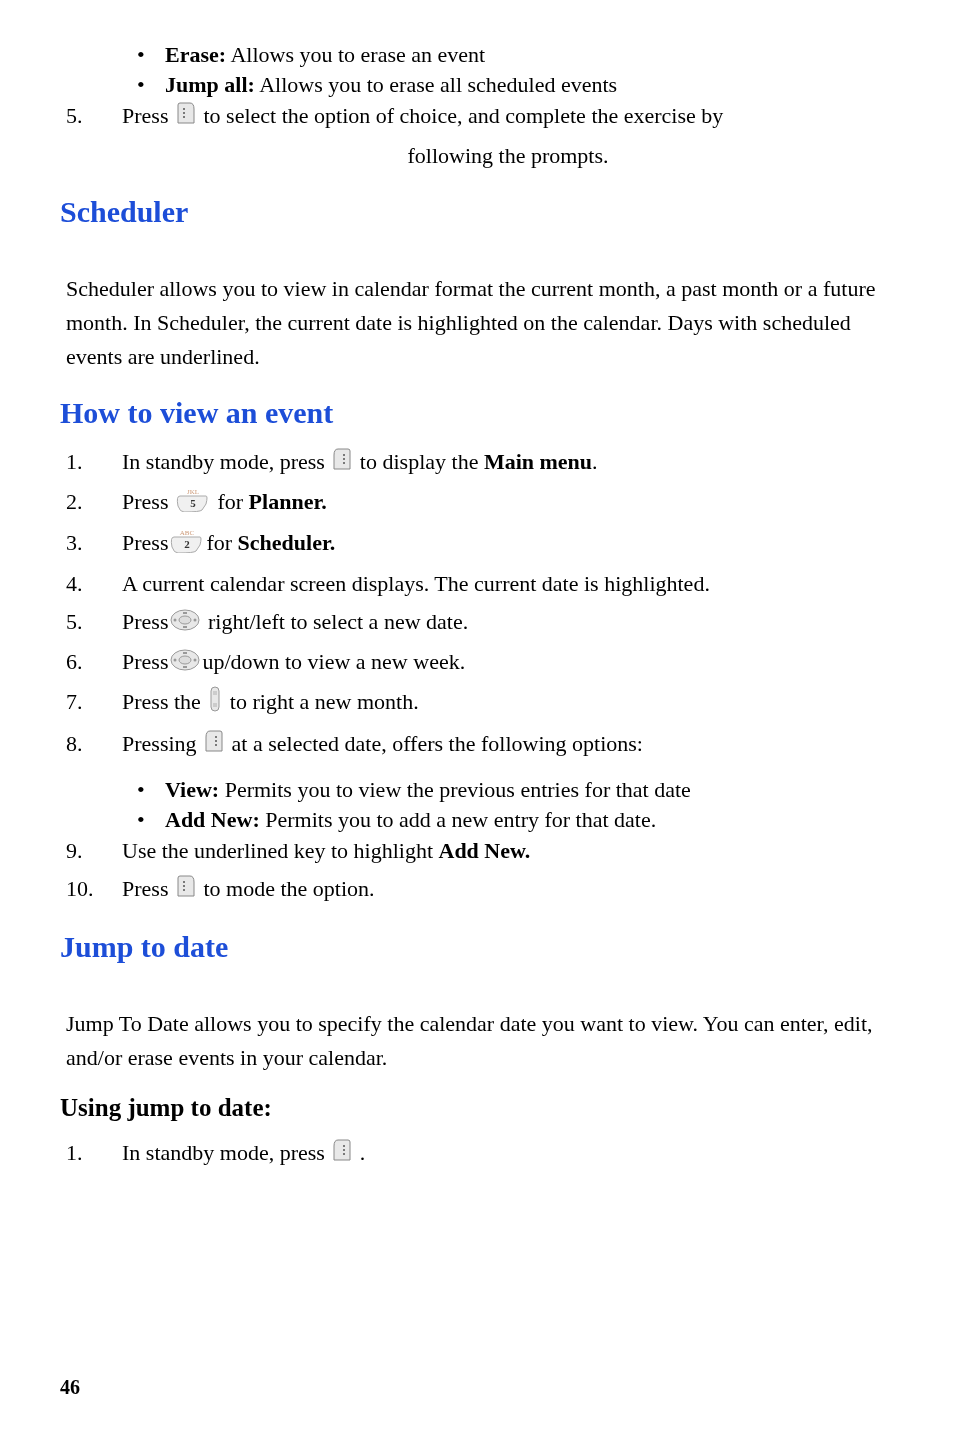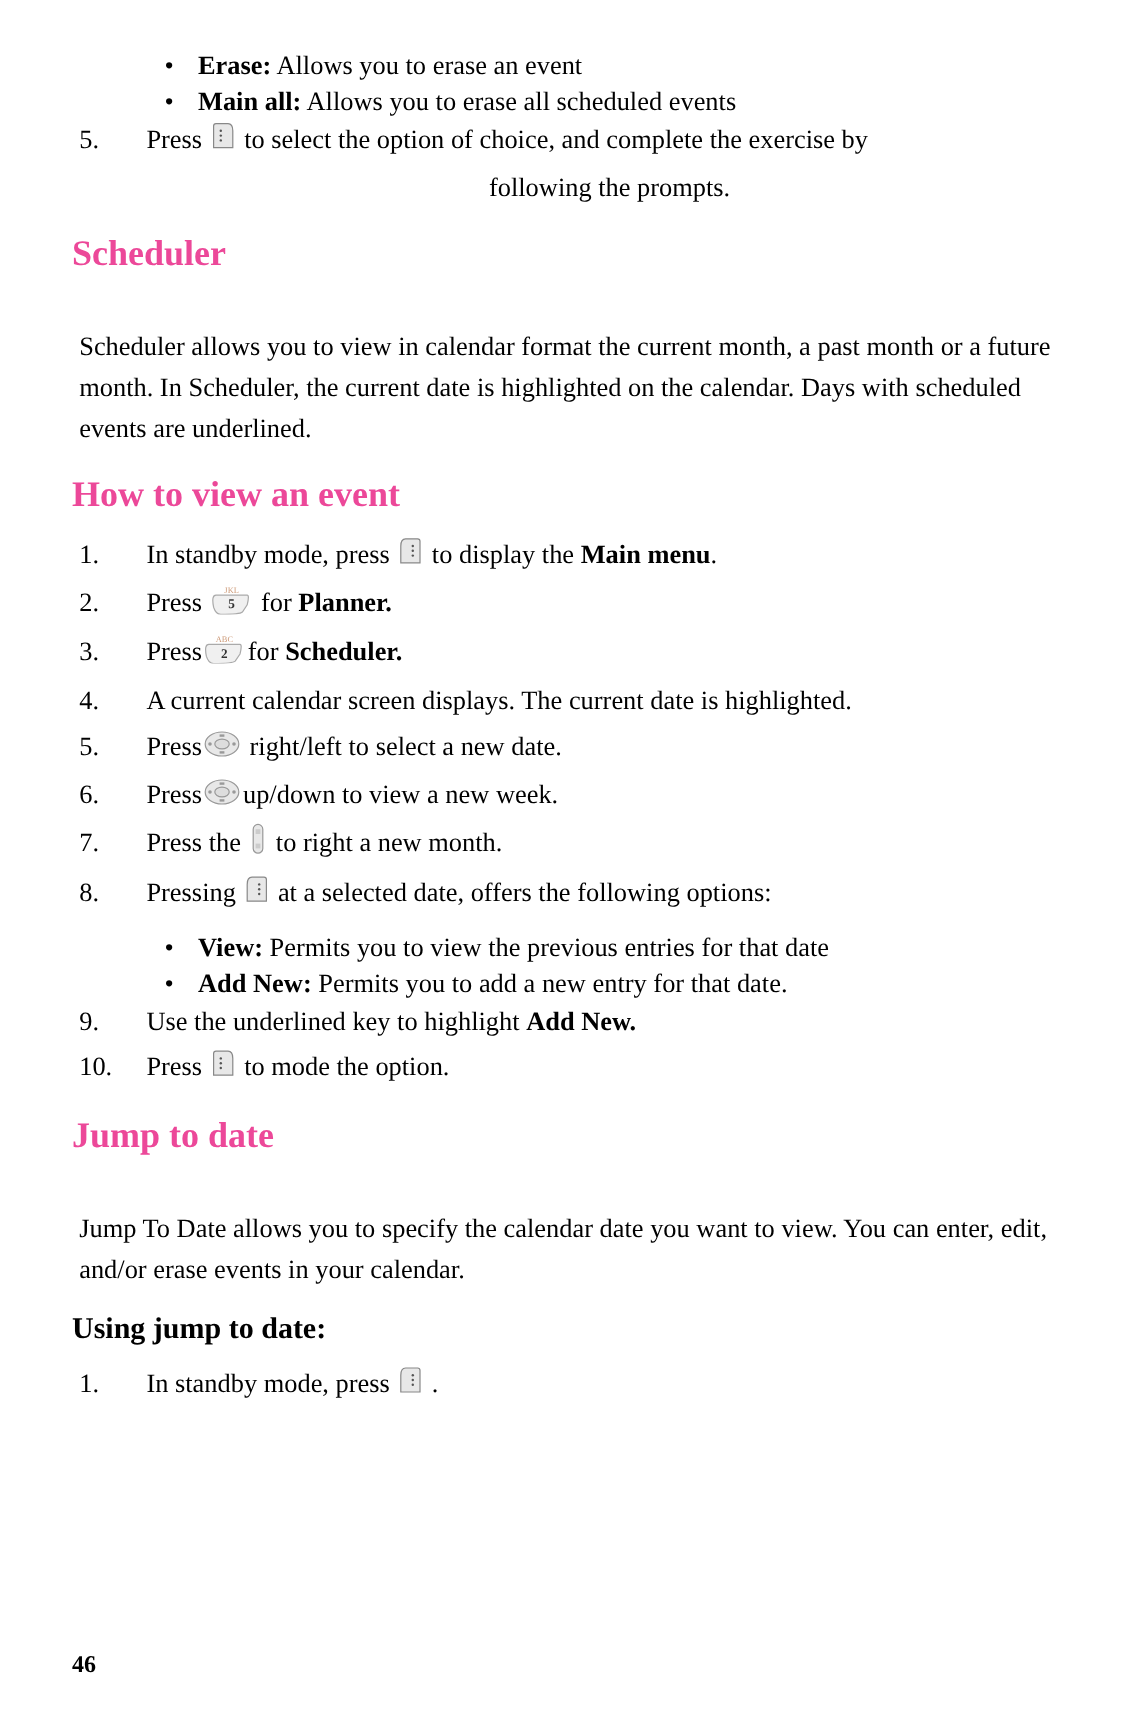--- a/index.html
+++ b/index.html
@@ -37,21 +37,21 @@
     }
     .numbered-item .content {
       flex: 1;
     }
     .indented-continue {
       margin-left: 62px;
       line-height: 1.55;
       text-align: center;
     }
     h2 {
-      color: #ec4899;
+      color: #1d4ed8;
       font-size: 30px;
       font-weight: bold;
       margin-top: 16px;
       margin-bottom: 8px;
       font-family: Georgia, 'Times New Roman', serif;
     }
     h3 {
       color: #000;
       font-size: 25px;
       font-weight: bold;
@@ -78,21 +78,21 @@
       font-size: 20px;
     }
   </style>
 </head>
 <body>
 
 <div class="bullet-item">
   <span class="bullet">•</span><b>Erase:</b><span> Allows you to erase an event</span>
 </div>
 <div class="bullet-item">
-  <span class="bullet">•</span><b>Main all:</b><span> Allows you to erase all scheduled events</span>
+  <span class="bullet">•</span><b>Jump all:</b><span> Allows you to erase all scheduled events</span>
 </div>
 
 <div class="numbered-item">
   <span class="num">5.</span>
   <span class="content">
     <span>Press </span>
     <span class="icon"><svg width="20" height="24" viewBox="0 0 20 24">
           <path d="M2 22 L2 4 Q2 2 4 2 L14 2 Q18 2 18 8 L18 22 Z" fill="#e8e8e8" stroke="#888" stroke-width="1"></path>
           <circle cx="8" cy="8" r="1" fill="#555"></circle>
           <circle cx="8" cy="12" r="1" fill="#555"></circle>

